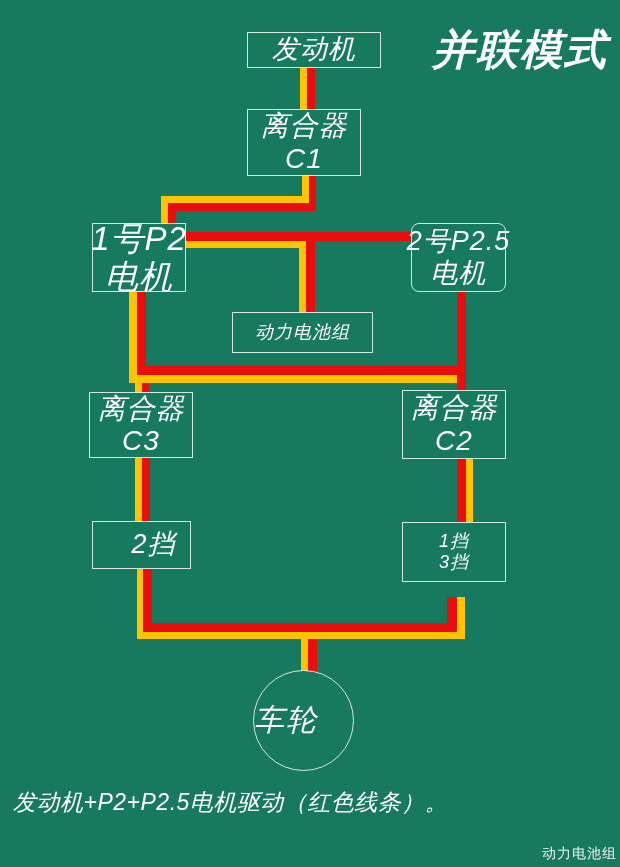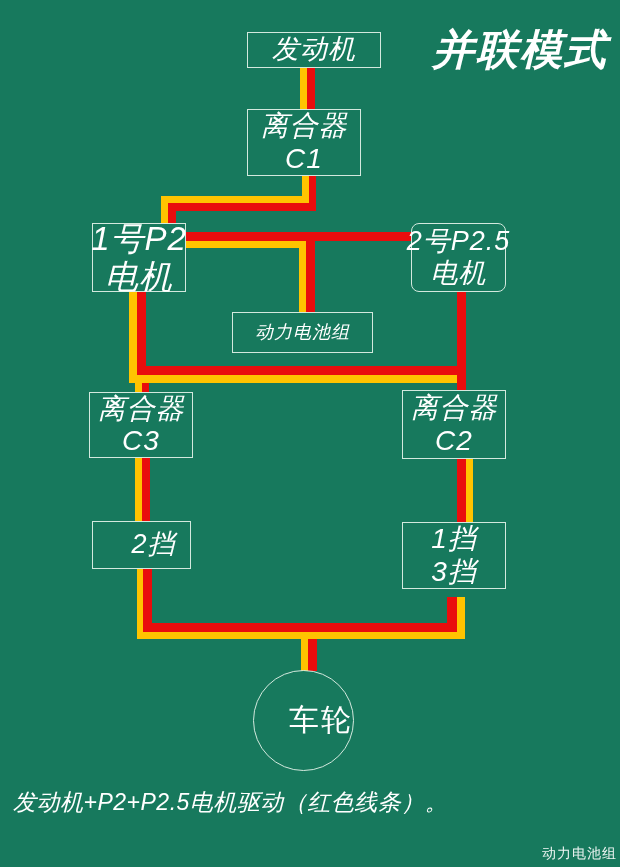--- a/index.html
+++ b/index.html
@@ -30,22 +30,22 @@
     font-weight:400;
     text-align:center;
     line-height:1.15;
     letter-spacing:1px;
   }
   .node span{display:block;white-space:nowrap;}
   .wheel{
     position:absolute;
     border:1.5px solid var(--box-border);
     border-radius:50%;
-    display:flex;align-items:center;justify-content:flex-end;
-    color:var(--text);letter-spacing:2px;
+    display:flex;align-items:center;justify-content:flex-start;
+    color:var(--text);font-style:italic;letter-spacing:2px;
   }
   .title{
     position:absolute;top:22px;right:12px;
     color:var(--text);
     font-size:42px;font-weight:800;font-style:italic;
     letter-spacing:2px;white-space:nowrap;margin-left:43px;
   }
   .caption{
     position:absolute;left:13px;top:786px;width:600px;
     color:var(--text);
@@ -60,21 +60,21 @@
   }
   
   #n-engine {left:247px;top:32px;width:134px;height:36px;font-size:27px;}
   #n-c1     {left:247px;top:109px;width:114px;height:67px;font-size:28px;}
   #n-p2     {left:92px; top:223px;width:94px; height:69px;font-size:33px;}
   #n-p25    {left:411px;top:223px;width:95px; height:69px;font-size:27px;border-radius:8px;}
   #n-batt   {left:232px;top:312px;width:141px;height:41px;font-size:18px;}
   #n-c3     {left:89px; top:392px;width:104px;height:66px;font-size:28px;}
   #n-c2     {left:402px;top:390px;width:104px;height:69px;font-size:28px;}
   #n-g2     {left:92px; top:521px;width:99px; height:48px;font-size:27px;padding-left:24px;}
-  #n-g13    {left:402px;top:522px;width:104px;height:67px;font-size:28px;}
+  #n-g13    {left:402px;top:522px;width:104px;height:60px;font-size:18px;}
   #n-wheel  {left:253px;top:670px;width:101px;height:101px;font-size:30px;}
 </style>
 </head>
 <body>
 
 <div class="stage">
 
   <div class="seg y" style="left:300px;top:67px;width:7px;height:43px;"></div>
   <div class="seg r" style="left:307px;top:67px;width:8px;height:43px;"></div>
 

